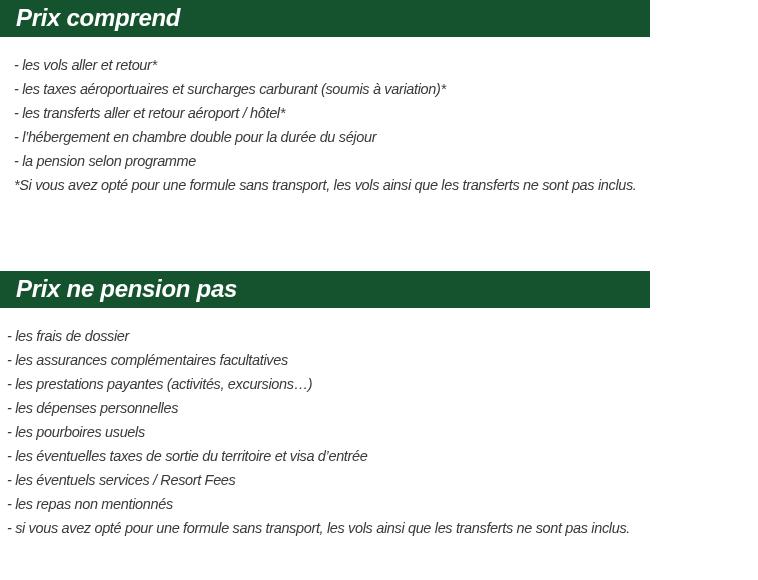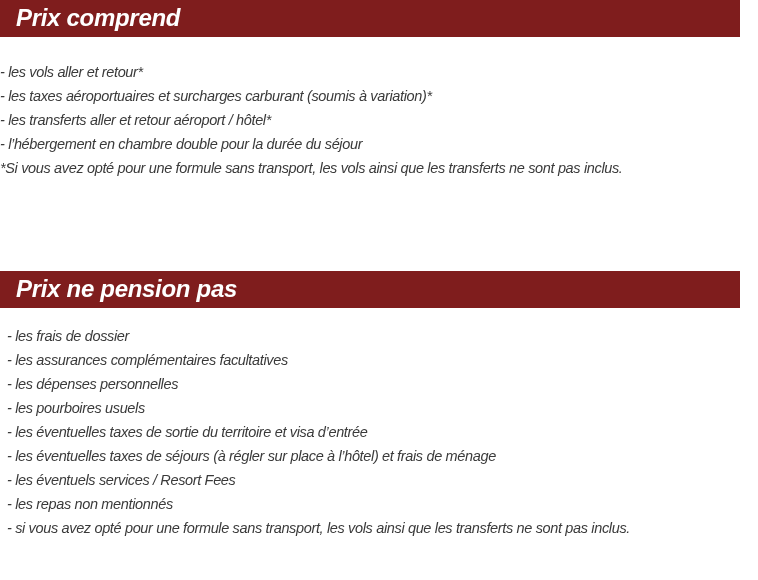--- a/index.html
+++ b/index.html
@@ -1,19 +1,20 @@
 <!DOCTYPE html>
 <html><head>
   <meta charset="utf-8">
   <style>
     html, body { margin: 0; padding: 0; background: #ffffff; }
     body { width: 758px; height: 580px; position: relative; overflow: hidden; font-family: "Liberation Sans", sans-serif; }
     .banner {
-      position: absolute; left: 0; width: 740px; height: 37px;
-      background: #7f1d1d;
+      position: absolute; left: 0; width: 632px; height: 37px;
+      background: #14532d;
+      padding-left: 18px;
     }
     .banner .title {
       position: absolute; left: 16px; top: 2px;
       color: #ffffff; font-style: italic; font-weight: bold;
       font-size: 24px; line-height: 32px; letter-spacing: -0.3px;
       font-family: "Liberation Sans", sans-serif;
     }
     .list { position: absolute; left: 0; margin: 0; padding: 0; list-style: none; }
     .list li {
       height: 24px; line-height: 24px;
@@ -21,34 +22,35 @@
       letter-spacing: -0.35px; white-space: nowrap;
       font-family: "Liberation Sans", sans-serif;
     }
   </style>
 </head>
 <body>
 
 <div class="banner" style="top:0;">
   <span class="title">Prix comprend</span>
 </div>
-<ul class="list" style="top:60px;">
+<ul class="list" style="top:53px;padding-left:14px;">
   <li>- les vols aller et retour*</li>
   <li>- les taxes aéroportuaires et surcharges carburant (soumis à variation)*</li>
   <li>- les transferts aller et retour aéroport / hôtel*</li>
   <li>- l’hébergement en chambre double pour la durée du séjour</li>
+  <li>- la pension selon programme</li>
   <li>*Si vous avez opté pour une formule sans transport, les vols ainsi que les transferts ne sont pas inclus.</li>
 </ul>
 
 <div class="banner" style="top:271px;">
   <span class="title">Prix ne pension pas</span>
 </div>
 <ul class="list" style="top:324px;padding-left:7px;">
   <li>- les frais de dossier</li>
   <li>- les assurances complémentaires facultatives</li>
+  <li>- les prestations payantes (activités, excursions…)</li>
   <li>- les dépenses personnelles</li>
   <li>- les pourboires usuels</li>
   <li>- les éventuelles taxes de sortie du territoire et visa d’entrée</li>
-  <li>- les éventuelles taxes de séjours (à régler sur place à l’hôtel) et frais de ménage</li>
   <li>- les éventuels services / Resort Fees</li>
   <li>- les repas non mentionnés</li>
   <li>- si vous avez opté pour une formule sans transport, les vols ainsi que les transferts ne sont pas inclus.</li>
 </ul>
 
 </body></html>

